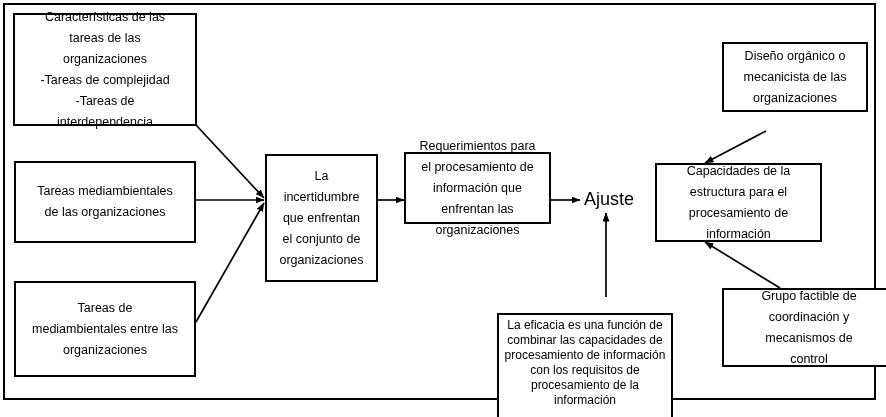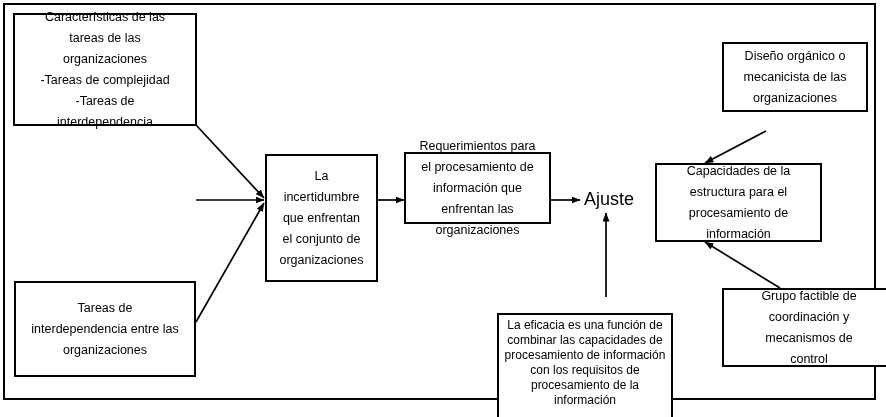--- a/index.html
+++ b/index.html
@@ -101,23 +101,25 @@
     <line x1="780" y1="288" x2="705" y2="242" stroke="#000000" stroke-width="1.7" marker-end="url(#arrowhead)"></line>
   </svg>
 
   <div class="node" style="left:13px; top:13px; width:184px; height:113px;">Características de las
 tareas de las
 organizaciones
 -Tareas de complejidad
 -Tareas de
 interdependencia</div>
 
+  <div class="node" style="left:14px; top:161px; width:182px; height:82px;">Tareas mediambientales
+de las organizaciones</div>
 
   <div class="node" style="left:14px; top:281px; width:182px; height:96px;">Tareas de
-interdependencia entre las
+mediambientales entre las
 organizaciones</div>
 
   <div class="node" style="left:265px; top:154px; width:113px; height:128px;">La
 incertidumbre
 que enfrentan
 el conjunto de
 organizaciones</div>
 
   <div class="node" style="left:404px; top:152px; width:147px; height:72px;">Requerimientos para
 el procesamiento de

